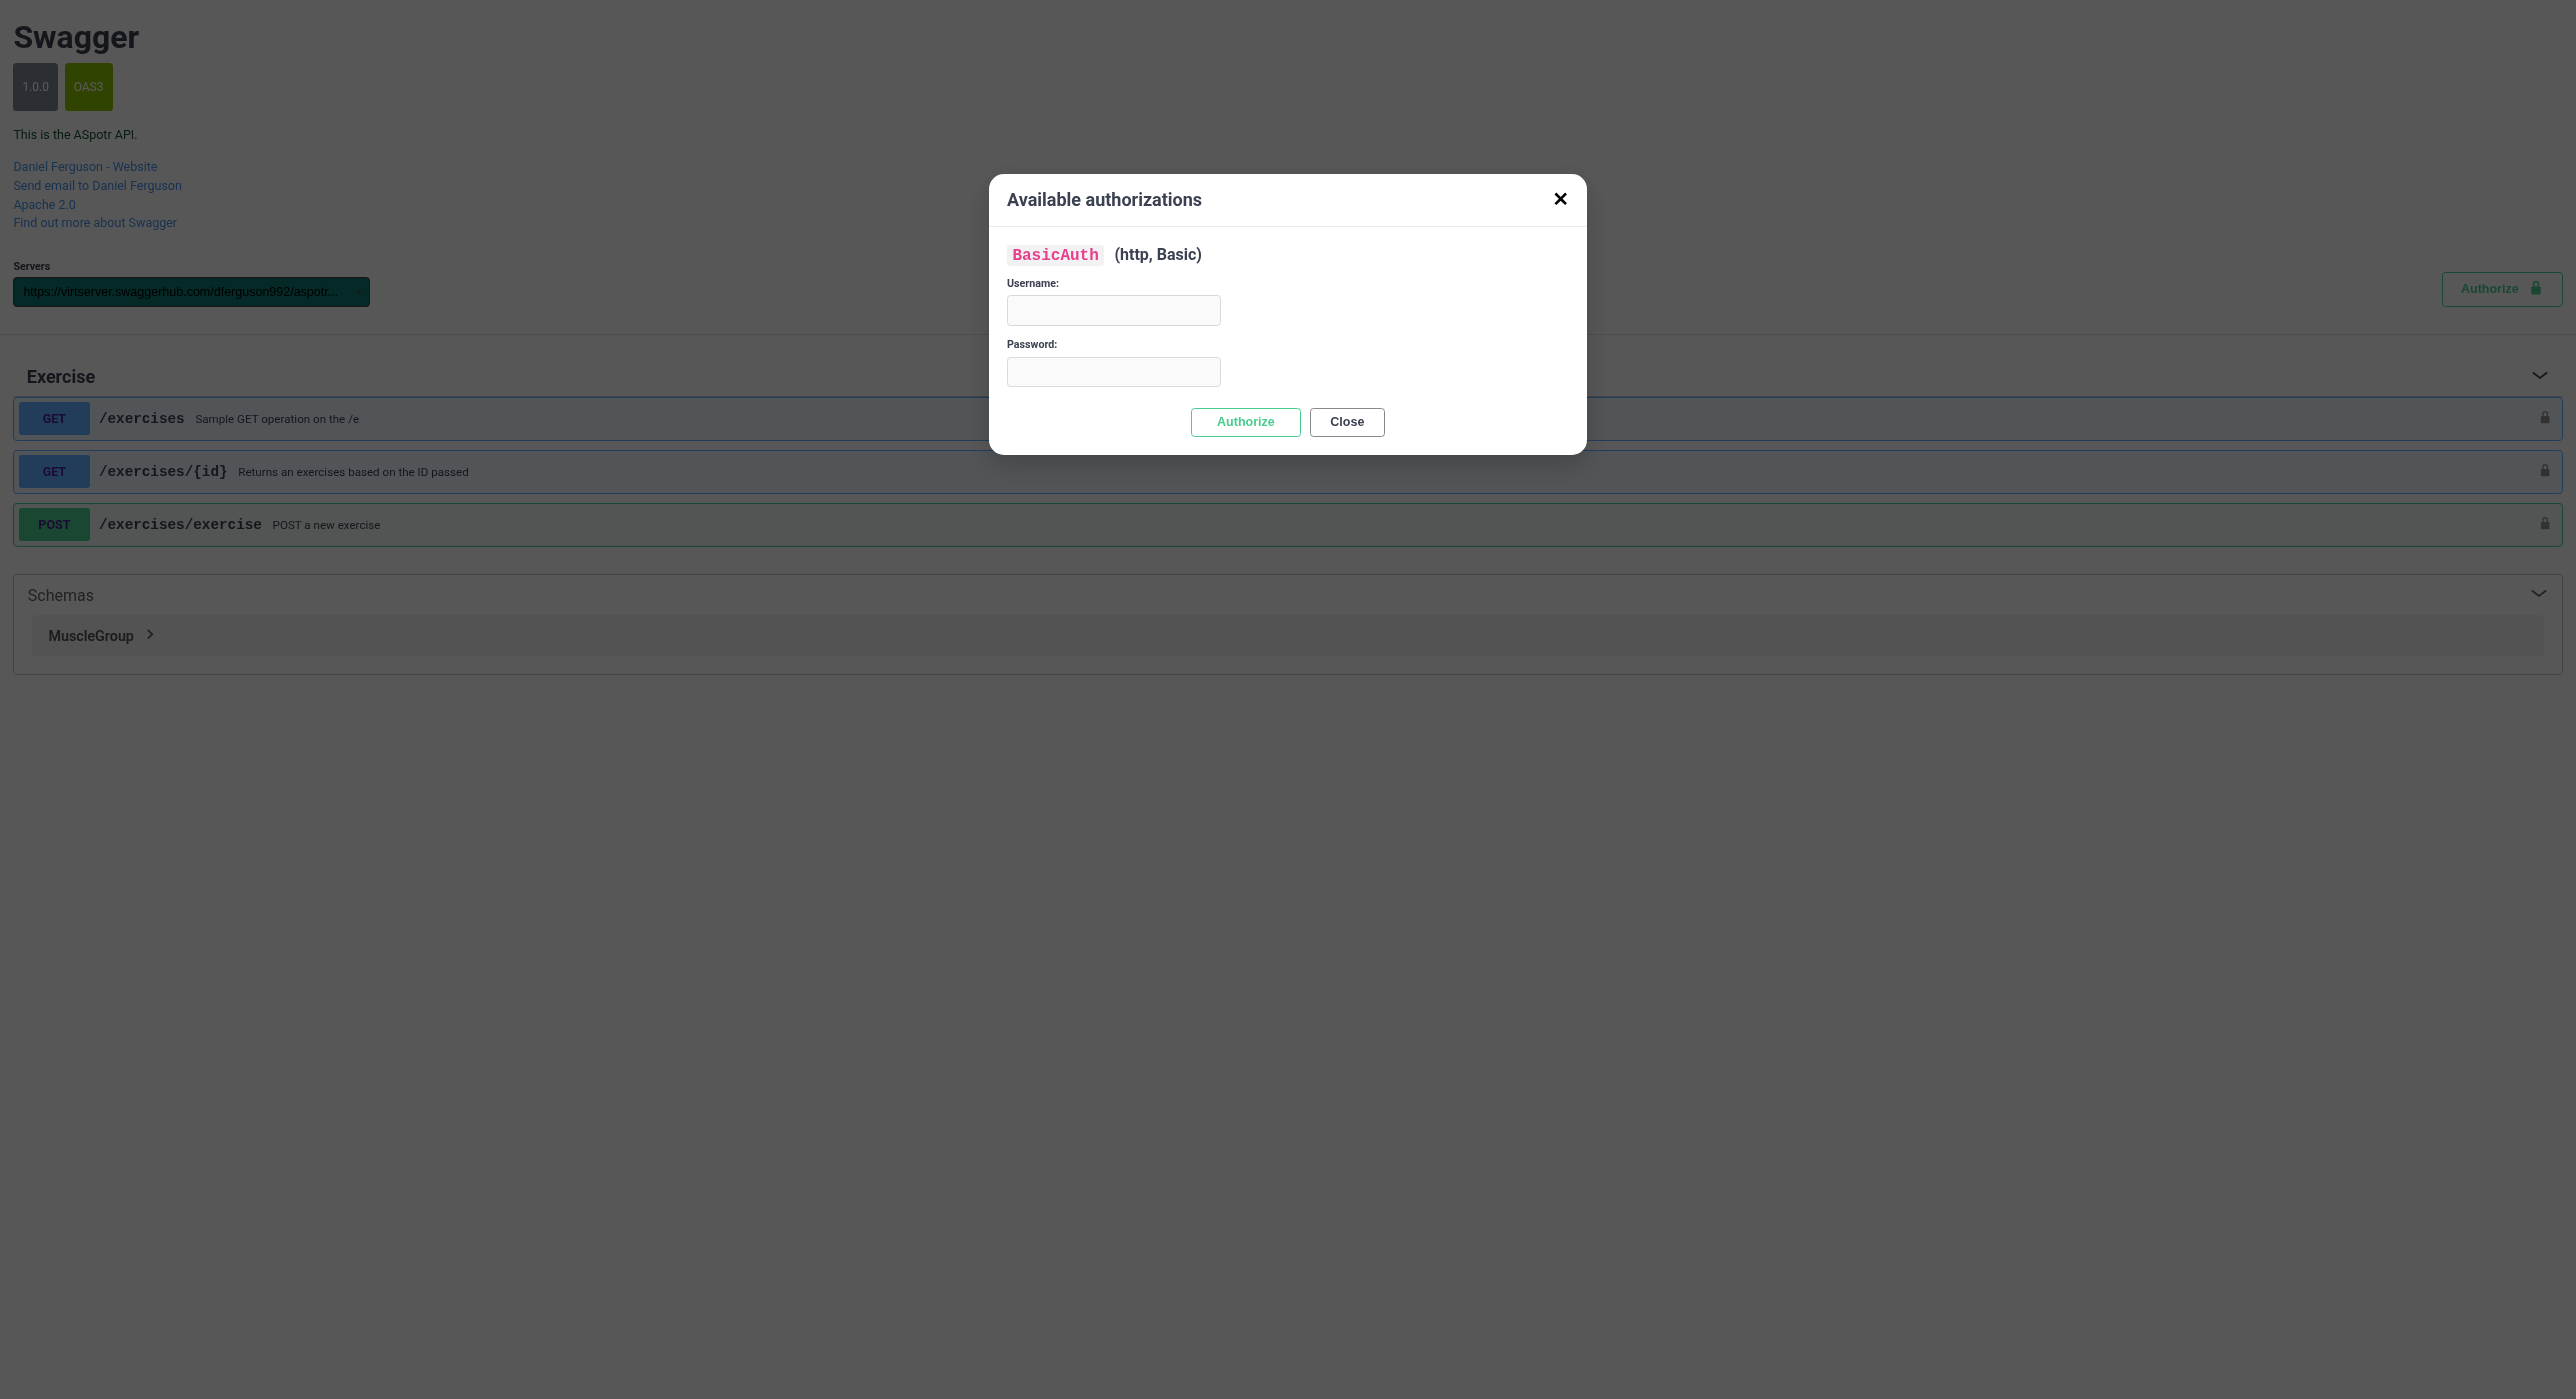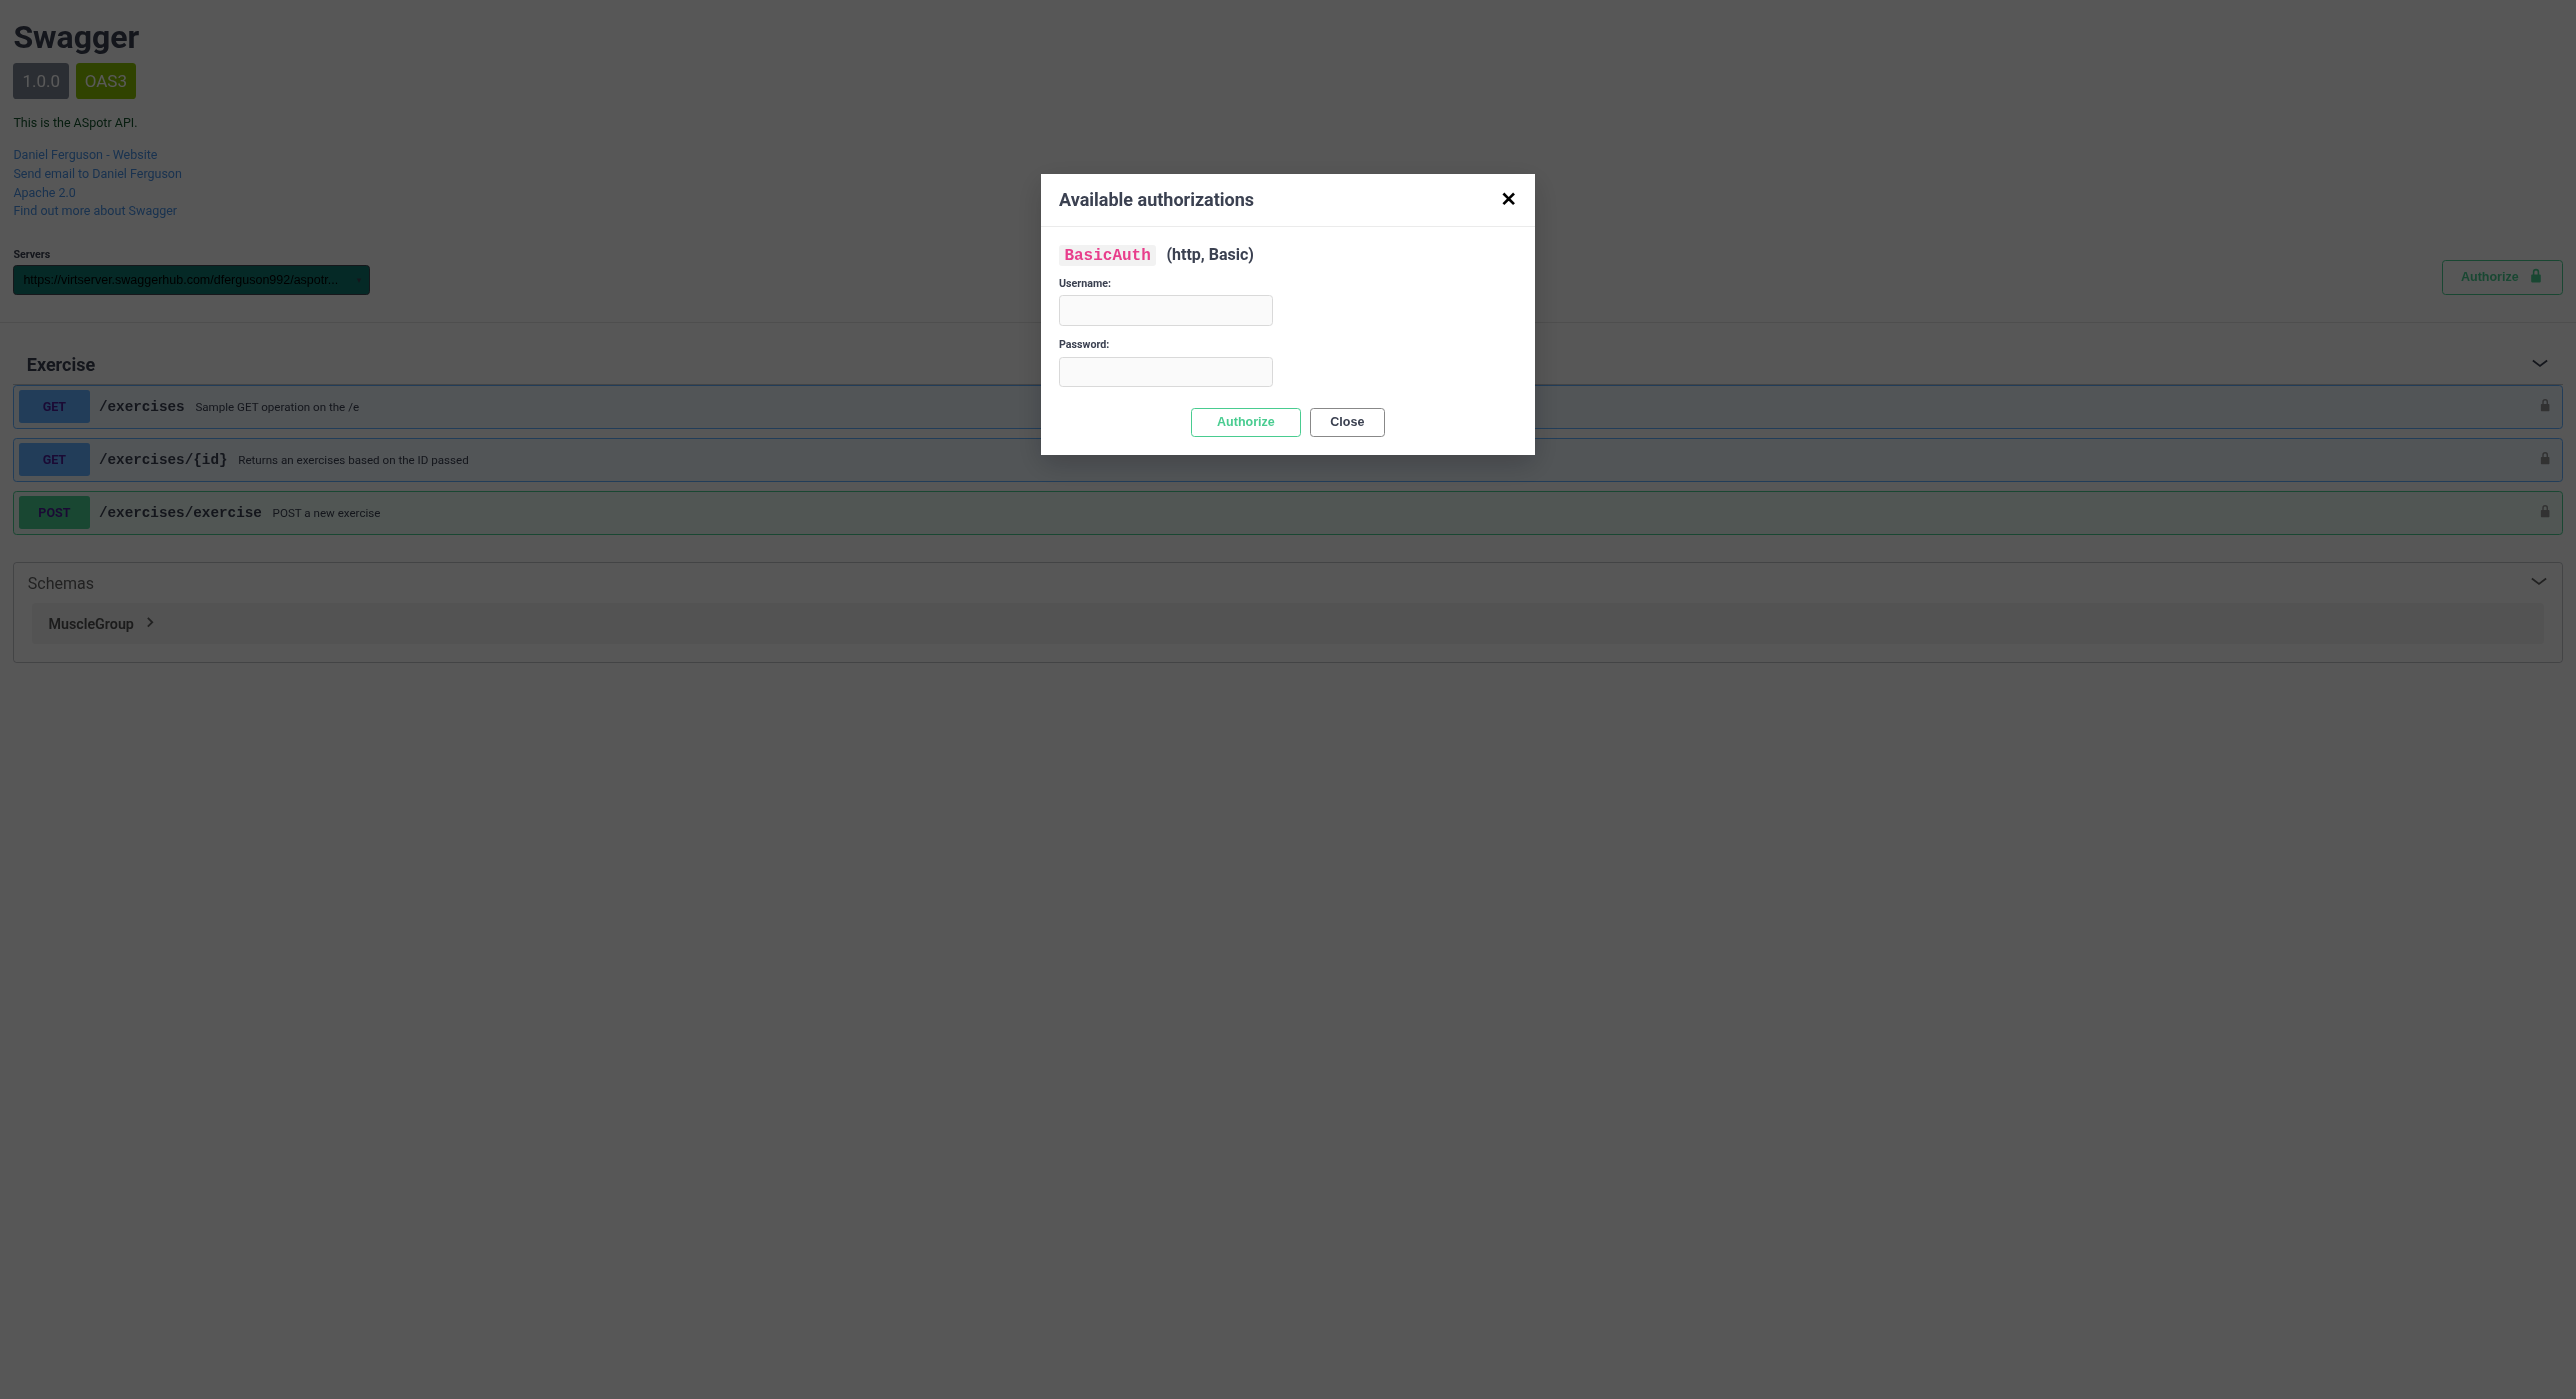--- a/index.html
+++ b/index.html
@@ -14,23 +14,23 @@
 .container { padding: 18px 13.4px 0; max-width: 100%; }
 .title {
   font-size: 32px;
   font-weight: 700;
   color: #3b4151;
   margin-bottom: 7.1px;
 }
 .badges { margin-bottom: 16px; }
 .badge {
   display: inline-block;
-  padding: 8px 9px;
-  border-radius: 3.6px;
-  font-size: 17px;
+  padding: 17px 9px;
+  border-radius: 3.6px;
+  font-size: 12px;
   color: #fff;
   margin-right: 3.6px;
 }
 .badge-version { background: #7d8492; }
 .badge-oas { background: #89bf04; }
 .description { font-size: 12.5px; color: #14532d; margin-bottom: 16px; }
 .links { margin-bottom: 27px; }
 .links a {
   display: block;
   color: #4990e2;
@@ -175,22 +175,22 @@
   inset: 0;
   background: rgba(0,0,0,.65);
   display: flex;
   align-items: flex-start;
   justify-content: center;
   padding-top: 174px;
   z-index: 1000;
 }
 .modal {
   background: #fff;
-  width: 494px;
-  border-radius: 0;
+  width: 598px;
+  border-radius: 15px;
   box-shadow: 0 9px 27px rgba(0,0,0,.2);
 }
 .modal-header {
   display: flex;
   justify-content: space-between;
   align-items: center;
   padding: 14.3px 18px;
   border-bottom: 0.9px solid #ebebeb;
 }
 .modal-title {

